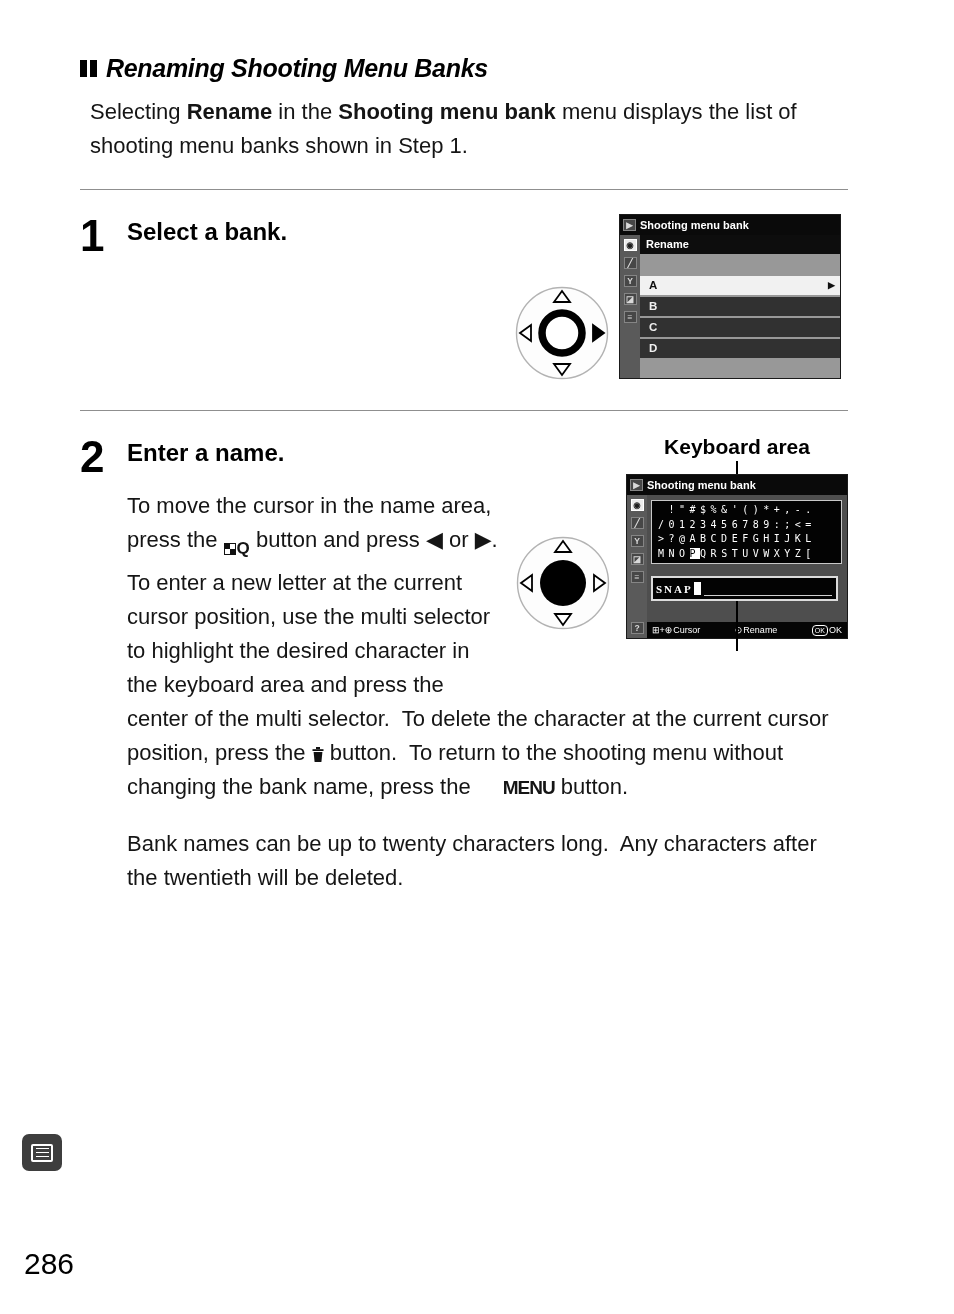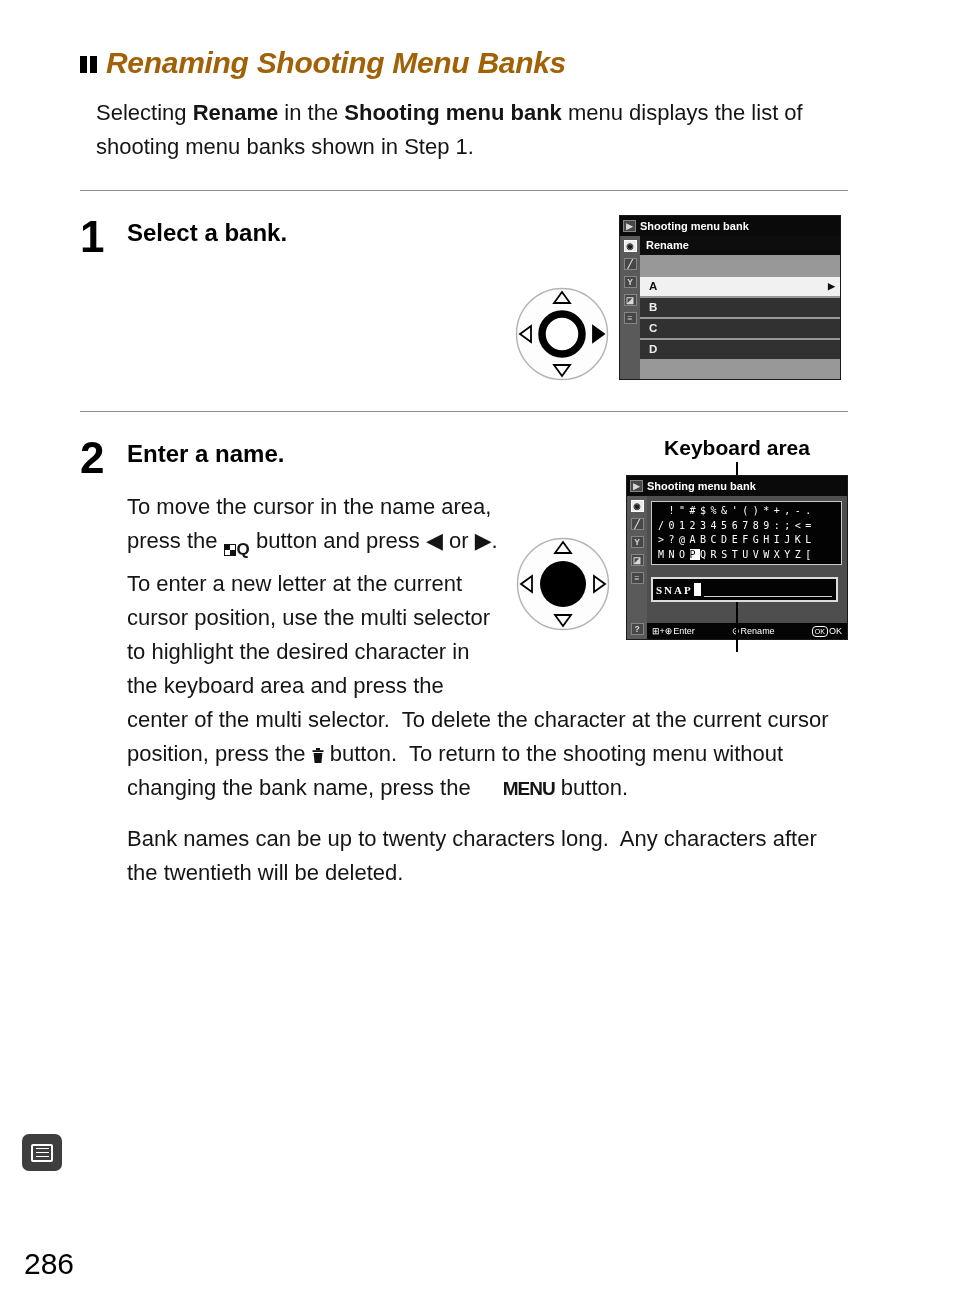--- a/index.html
+++ b/index.html
@@ -3,39 +3,39 @@
 <meta charset="utf-8">
 <style>
   html,body { margin:0; padding:0; }
   body {
     width:954px; height:1314px; position:relative; background:#fff;
     font-family:"Liberation Sans", sans-serif; color:#151515; overflow:hidden;
   }
   .content { position:absolute; left:80px; top:46px; width:768px; }
 
   
-  h2.heading { margin:0 0 12px 0; font-size:30px; font-style:italic; font-weight:bold; letter-spacing:-0.3px; color:#a16207; }
+  h2.heading { margin:8px 0 12px 0; font-size:25px; font-style:italic; font-weight:bold; letter-spacing:-0.3px; color:#000000; }
   .hbars i { display:inline-block; width:7px; height:17px; background:#000; margin-right:3px; }
   .hbars { margin-right:6px; }
 
-  p.intro { margin:16px; font-size:22px; line-height:34px; }
+  p.intro { margin:10px; font-size:22px; line-height:34px; }
   .b { font-weight:bold; }
 
   hr.rule { border:none; border-top:1.5px solid #8f8f8f; margin:26px 0 0 0; }
 
   
   .step { display:flex; padding-top:24px; }
   .step-num { width:47px; flex:none; font-size:44px; font-weight:bold; line-height:44px; color:#000; }
   .step-main { flex:1; position:relative; min-height:10px; }
   h3.step-title { margin:4px 0 22px 0; font-size:24px; font-weight:bold; color:#000; }
 
   .s1-row { display:flex; }
   .s1-left { width:372px; flex:none; }
   p.body { font-size:22px; line-height:34px; margin:0; white-space:pre-wrap; }
-  p.p2 { margin-top:16px; }
+  p.p2 { margin-top:22px; }
 
   .selector-col { width:120px; flex:none; padding-top:72px; padding-left:16px; box-sizing:border-box; }
   .sel2-col { width:110px; flex:none; padding-top:62px; box-sizing:border-box; }
 
   
   .screen { width:222px; height:165px; flex:none; border:1px solid #1a1a1a; box-sizing:border-box; display:flex; flex-direction:column; font-family:"Liberation Sans",sans-serif; }
   .scr-header { height:20px; flex:none; background:#0a0a0a; color:#fff; font-size:11px; font-weight:bold; display:flex; align-items:center; gap:4px; padding-left:3px; }
   .scr-body { flex:1; display:flex; min-height:0; }
   .sidebar { width:20px; flex:none; background:#5a5a5a; display:flex; flex-direction:column; align-items:center; padding:4px 0 4px 0; gap:6px; box-sizing:border-box; }
   .sb-icon { width:13px; height:12px; flex:none; font-size:8.5px; font-weight:bold; line-height:11px; text-align:center; color:#d9d9d9; background:#474747; border:1px solid #858585; box-sizing:border-box; overflow:hidden; }
@@ -194,21 +194,21 @@
                   <div class="kb-row"><span>MNO</span><span class="kb-cursor">P</span><span>QRSTUVWXYZ[</span></div>
                 </div>
                 <div class="name-box">
                     <span class="name-text">SNAP</span>
                     <span class="text-cursor"></span>
                     <span class="name-underscore"></span>
                   </div>
                 <div class="scr-footer">
                   <span class="f-group">
                       <span class="f-icons">⊞+⊕</span>
-                      <span>Enter</span>
+                      <span>Cursor</span>
                     </span>
                   <span class="f-group">
                       <span class="f-icons">⊙</span>
                       <span>Rename</span>
                     </span>
                   <span class="f-group">
                       <span class="ok-badge">OK</span>
                       <span>OK</span>
                     </span>
                 </div>

